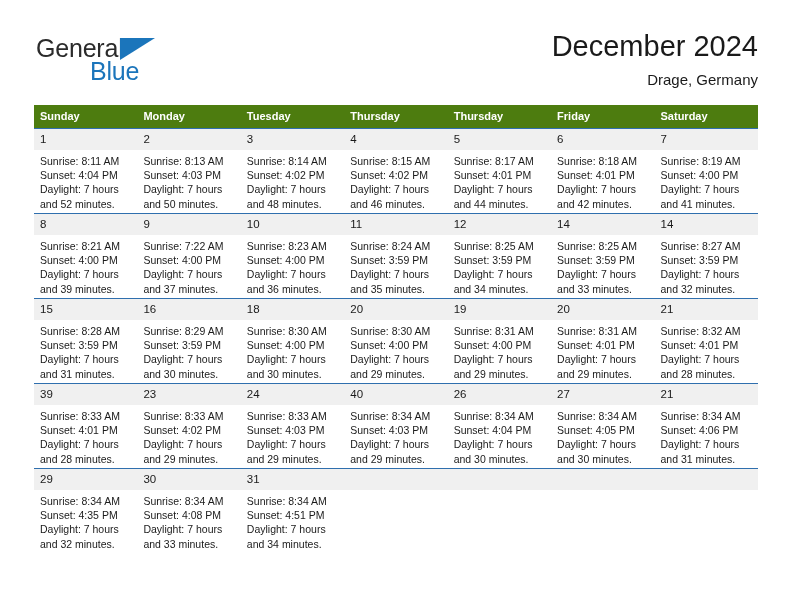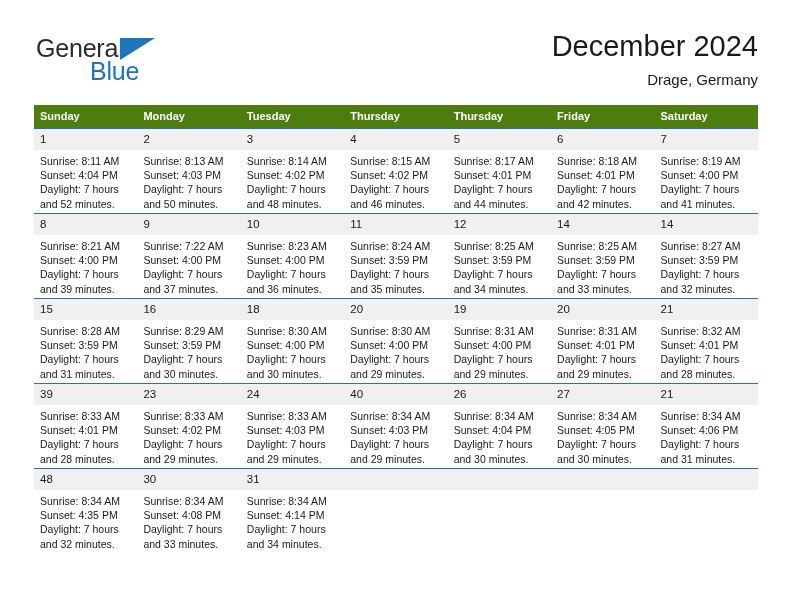--- a/index.html
+++ b/index.html
@@ -425,42 +425,42 @@
             <div>Sunrise: 8:34 AM</div>
             <div>Sunset: 4:06 PM</div>
             <div>Daylight: 7 hours</div>
             <div>and 31 minutes.</div>
           </div>
         </td>
       </tr>
 
       <tr>
         <td>
-          <div class="daynum">48</div>
+          <div class="daynum">29</div>
           <div class="cell-body">
             <div>Sunrise: 8:34 AM</div>
             <div>Sunset: 4:35 PM</div>
             <div>Daylight: 7 hours</div>
             <div>and 32 minutes.</div>
           </div>
         </td>
         <td>
           <div class="daynum">30</div>
           <div class="cell-body">
             <div>Sunrise: 8:34 AM</div>
             <div>Sunset: 4:08 PM</div>
             <div>Daylight: 7 hours</div>
             <div>and 33 minutes.</div>
           </div>
         </td>
         <td>
           <div class="daynum">31</div>
           <div class="cell-body">
             <div>Sunrise: 8:34 AM</div>
-            <div>Sunset: 4:14 PM</div>
+            <div>Sunset: 4:51 PM</div>
             <div>Daylight: 7 hours</div>
             <div>and 34 minutes.</div>
           </div>
         </td>
         <td>
           <div class="daynum"></div>
           <div class="cell-body"></div>
         </td>
         <td>
           <div class="daynum"></div>

